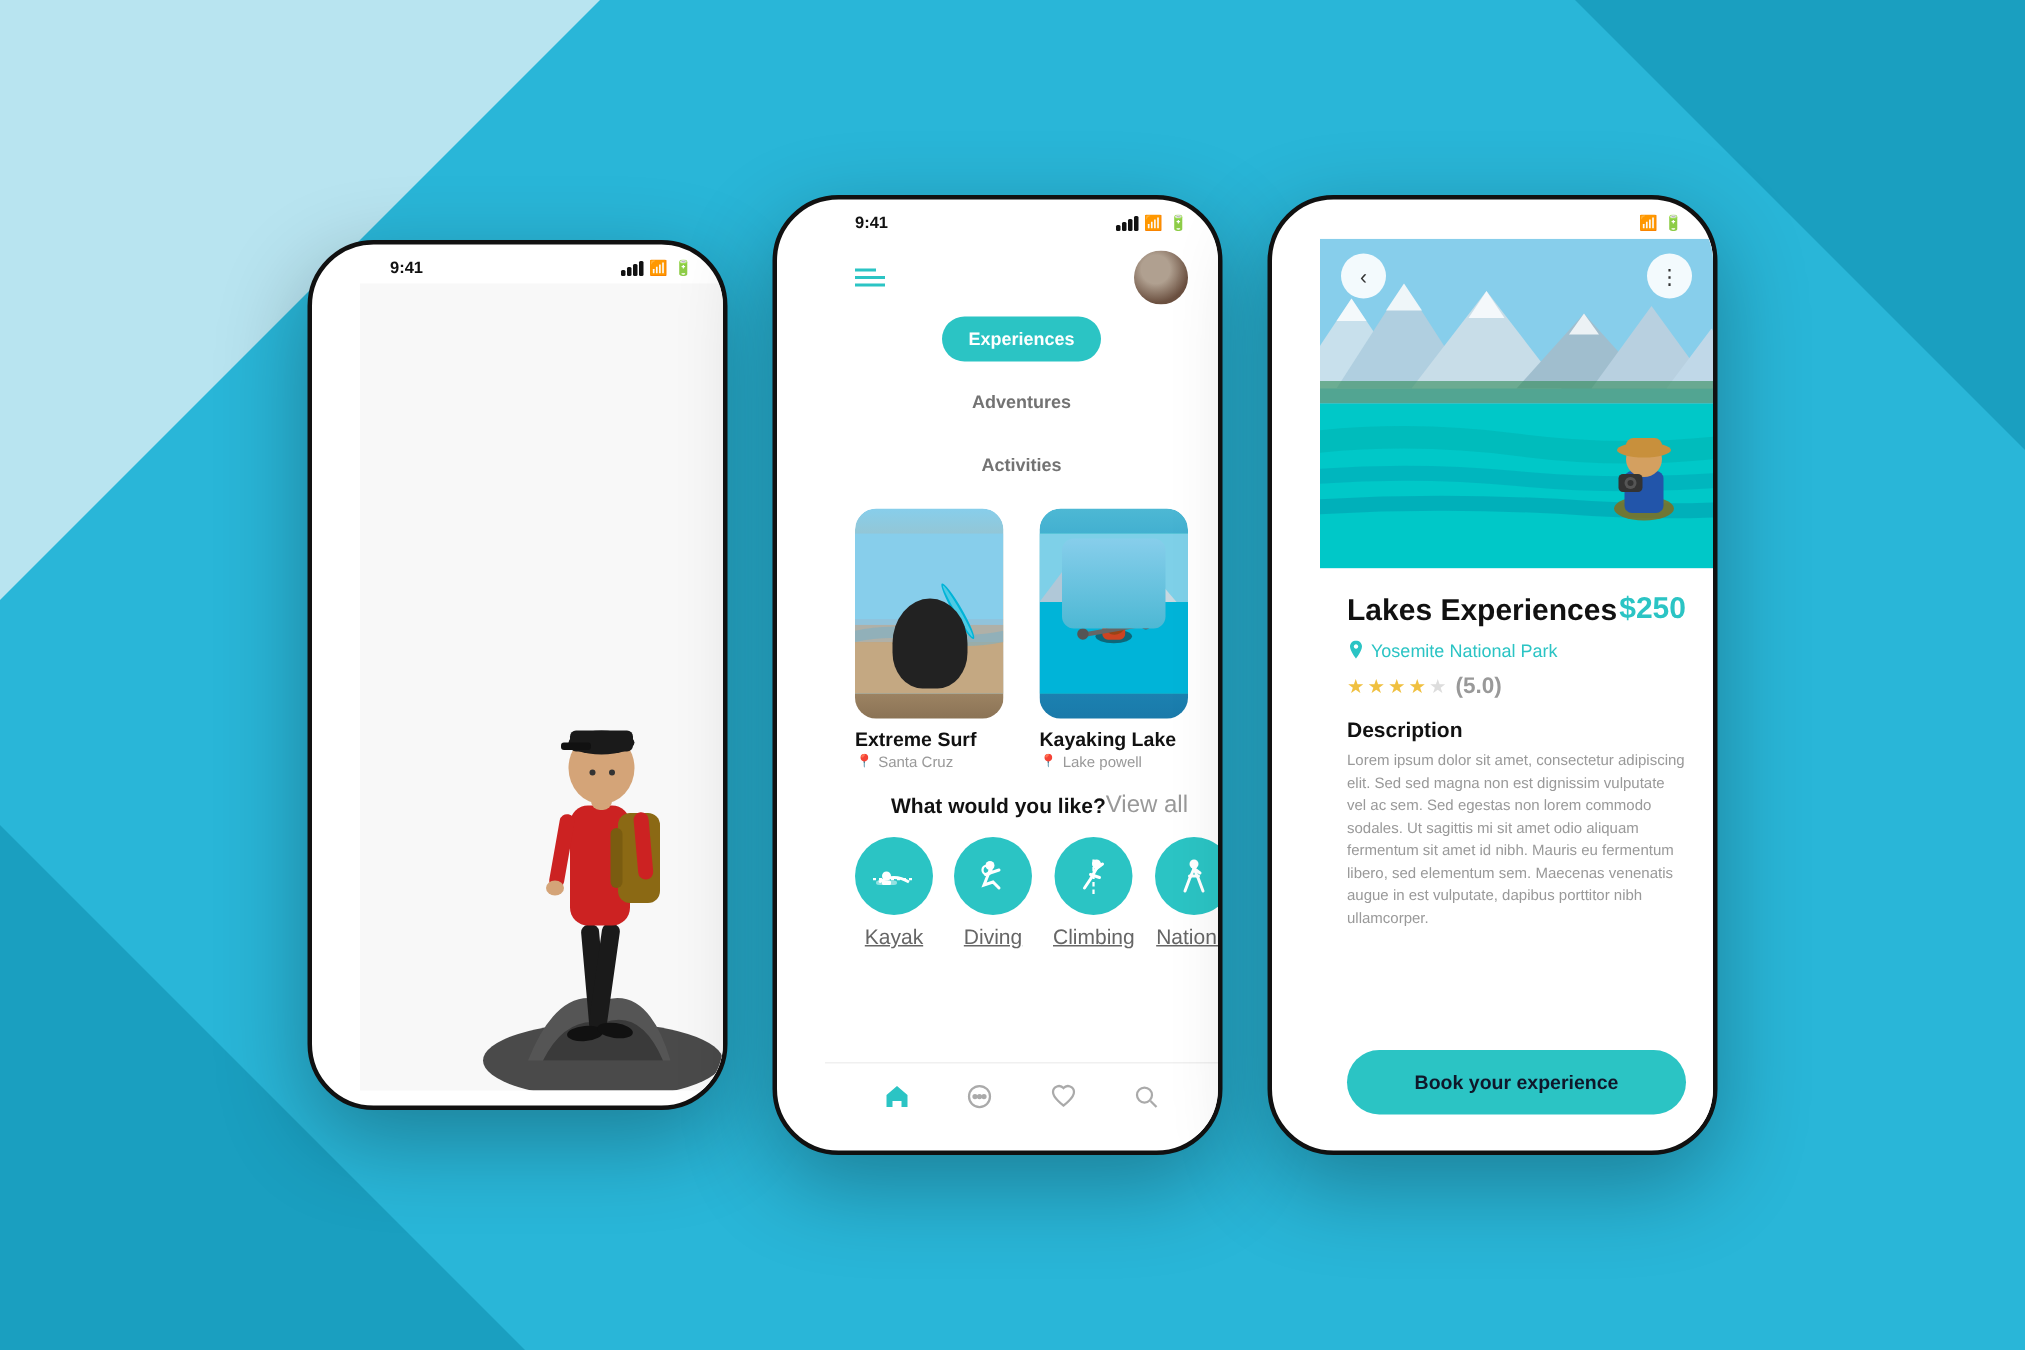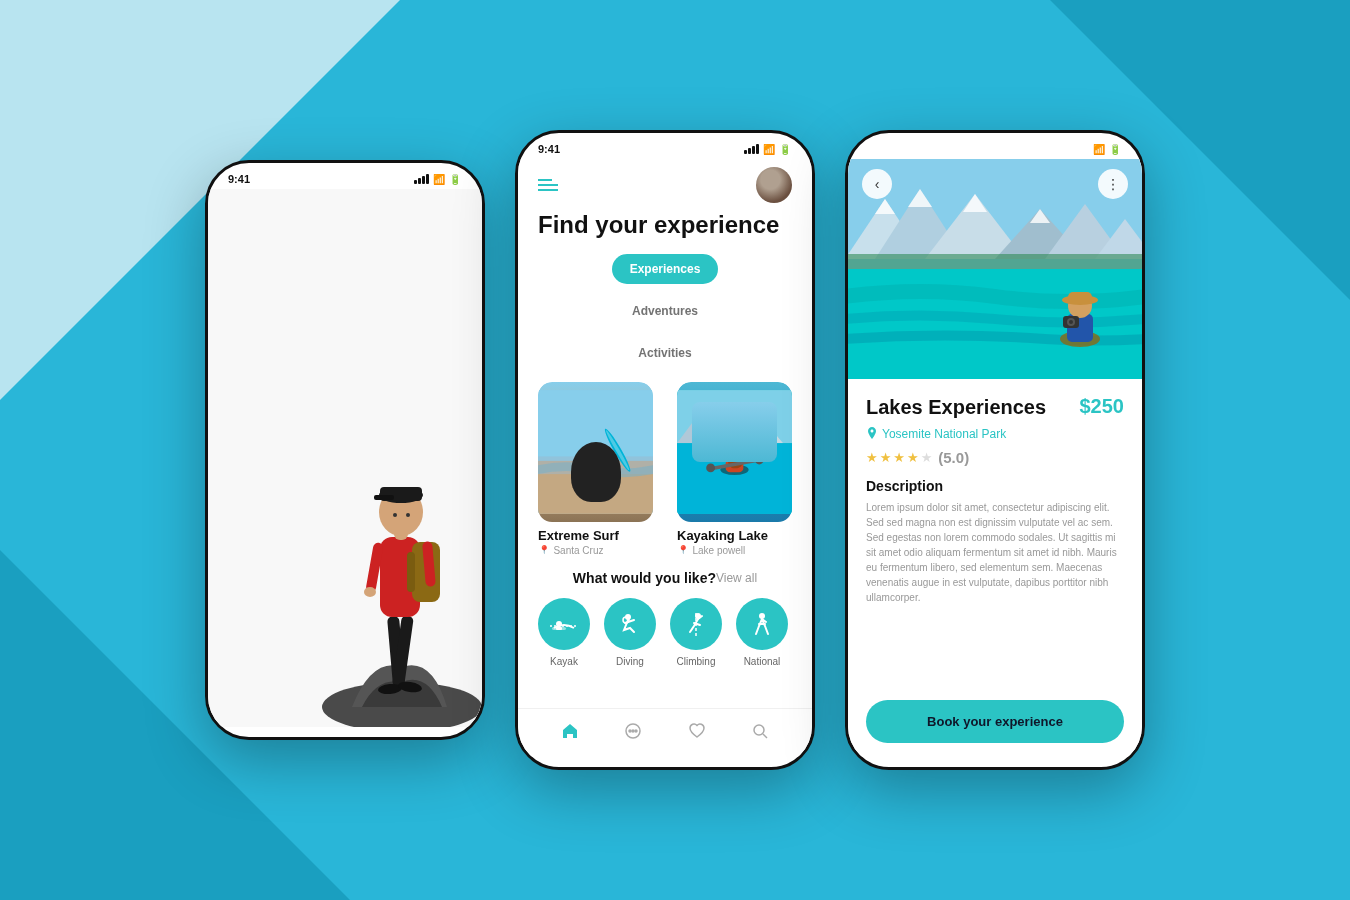--- a/index.html
+++ b/index.html
@@ -48,20 +48,21 @@
     }
 
     
     .phone {
       background: #fff;
       border-radius: 44px;
       border: 3px solid #111;
       overflow: hidden;
       position: relative;
       box-shadow: 0 20px 60px rgba(0,0,0,0.3);
+      padding-left: 32px;
     }
     .phone-1 { width: 280px; height: 580px; }
     .phone-2 { width: 300px; height: 640px; }
     .phone-3 { width: 300px; height: 640px; }
 
     
     .status-bar {
       display: flex;
       justify-content: space-between;
       align-items: center;
@@ -241,31 +242,31 @@
     .card-location {
       display: flex;
       align-items: center;
       gap: 3px;
       font-size: 10px;
       color: #999;
       margin-top: 2px;
     }
     .what-row {
       display: flex;
-      justify-content: center;
+      justify-content: flex-end;
       align-items: center;
       padding: 0 20px 12px;
     }
     .what-label {
       font-size: 14px;
       font-weight: 700;
       color: #111;
     }
     .view-all {
-      font-size: 12px;
+      font-size: 16px;
       color: #999;
       cursor: pointer;
     }
     .activities-row {
       display: flex;
       gap: 14px;
       padding: 0 20px 14px;
     }
     .activity-item {
       display: flex;
@@ -278,23 +279,24 @@
       height: 52px;
       border-radius: 50%;
       background: #2bc4c4;
       display: flex;
       align-items: center;
       justify-content: center;
       color: #fff;
       font-size: 20px;
     }
     .activity-label {
-      font-size: 10px;
+      font-size: 14px;
       color: #666;
       text-align: right;
+      text-decoration: underline;
     }
     .bottom-nav {
       margin-top: auto;
       display: flex;
       justify-content: space-around;
       align-items: center;
       padding: 10px 20px 14px;
       border-top: 1px solid #f0f0f0;
     }
     .nav-icon {
@@ -510,21 +512,20 @@
       <div class="phone-2-header">
         <div class="hamburger-icon">
           <span></span>
           <span style="width:20px"></span>
           <span></span>
         </div>
         <div class="avatar-circle">
           <div class="avatar-img"></div>
         </div>
       </div>
-      <div class="phone-2-title">Find your experience</div>
       <div class="tabs-row">
         <button class="tab-btn active">Experiences</button>
         <button class="tab-btn inactive">Adventures</button>
         <button class="tab-btn inactive">Activities</button>
       </div>
       <div class="cards-row">
         <div class="exp-card">
           <div class="surf-img">
             
             <svg width="100%" height="140" viewBox="0 0 130 140">

